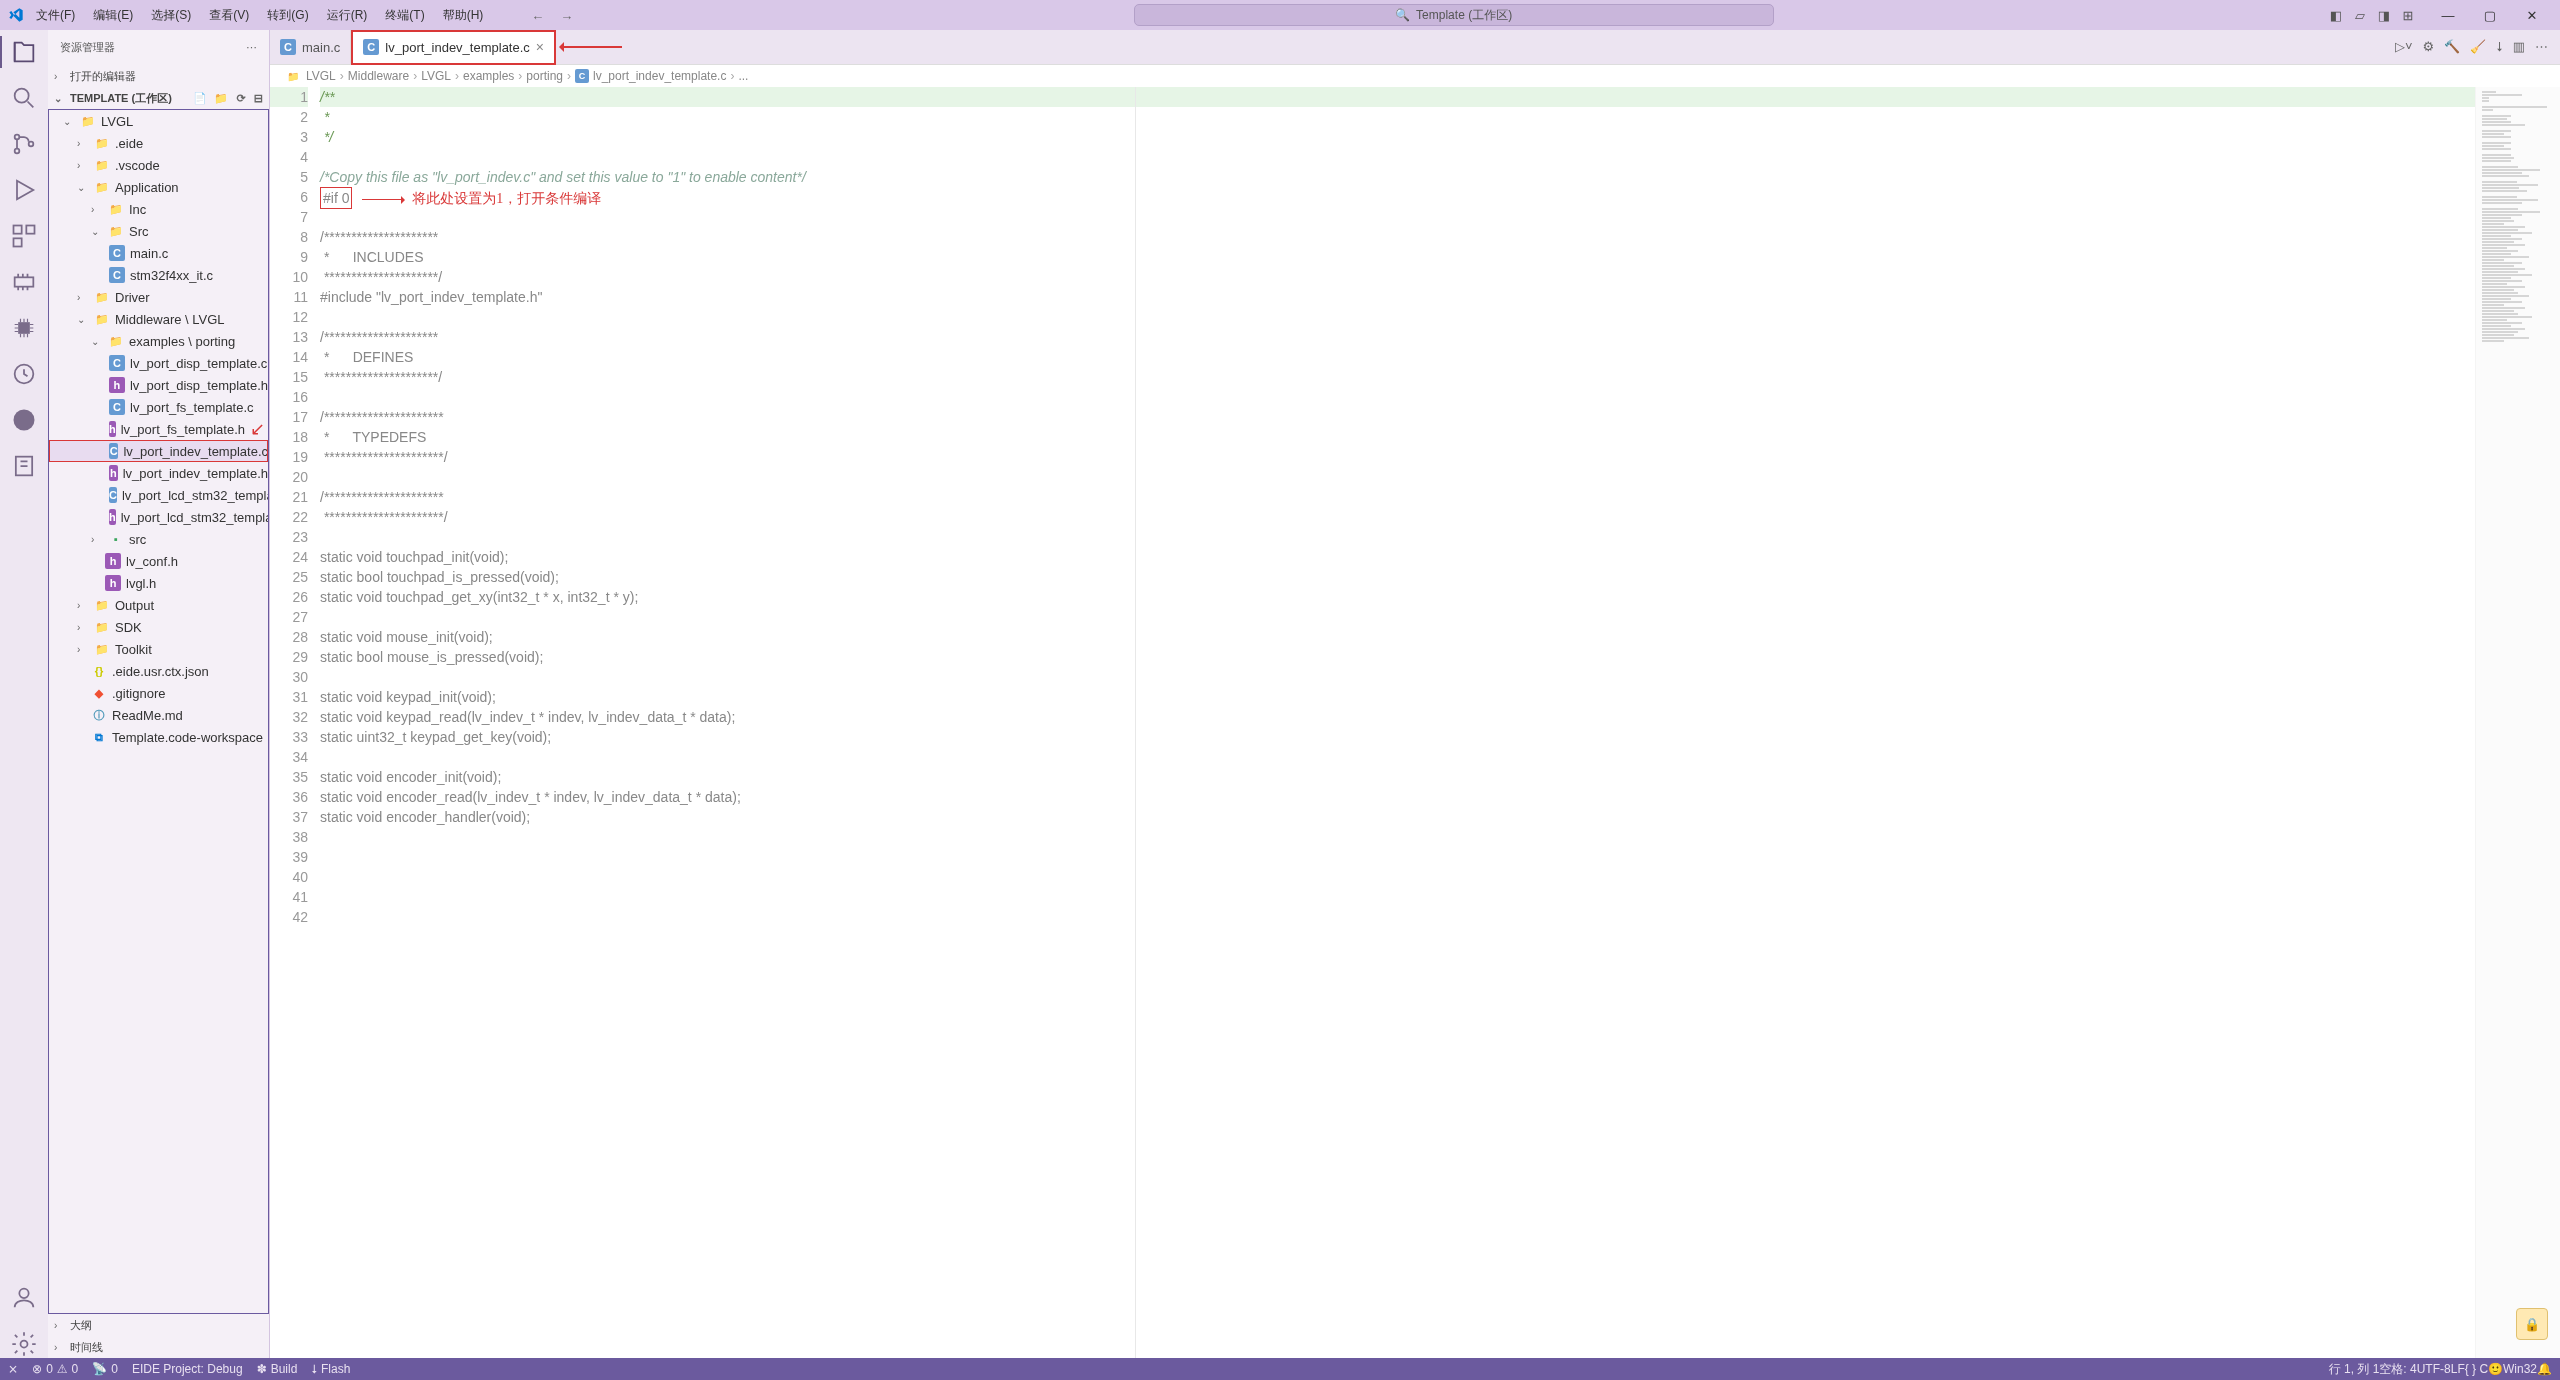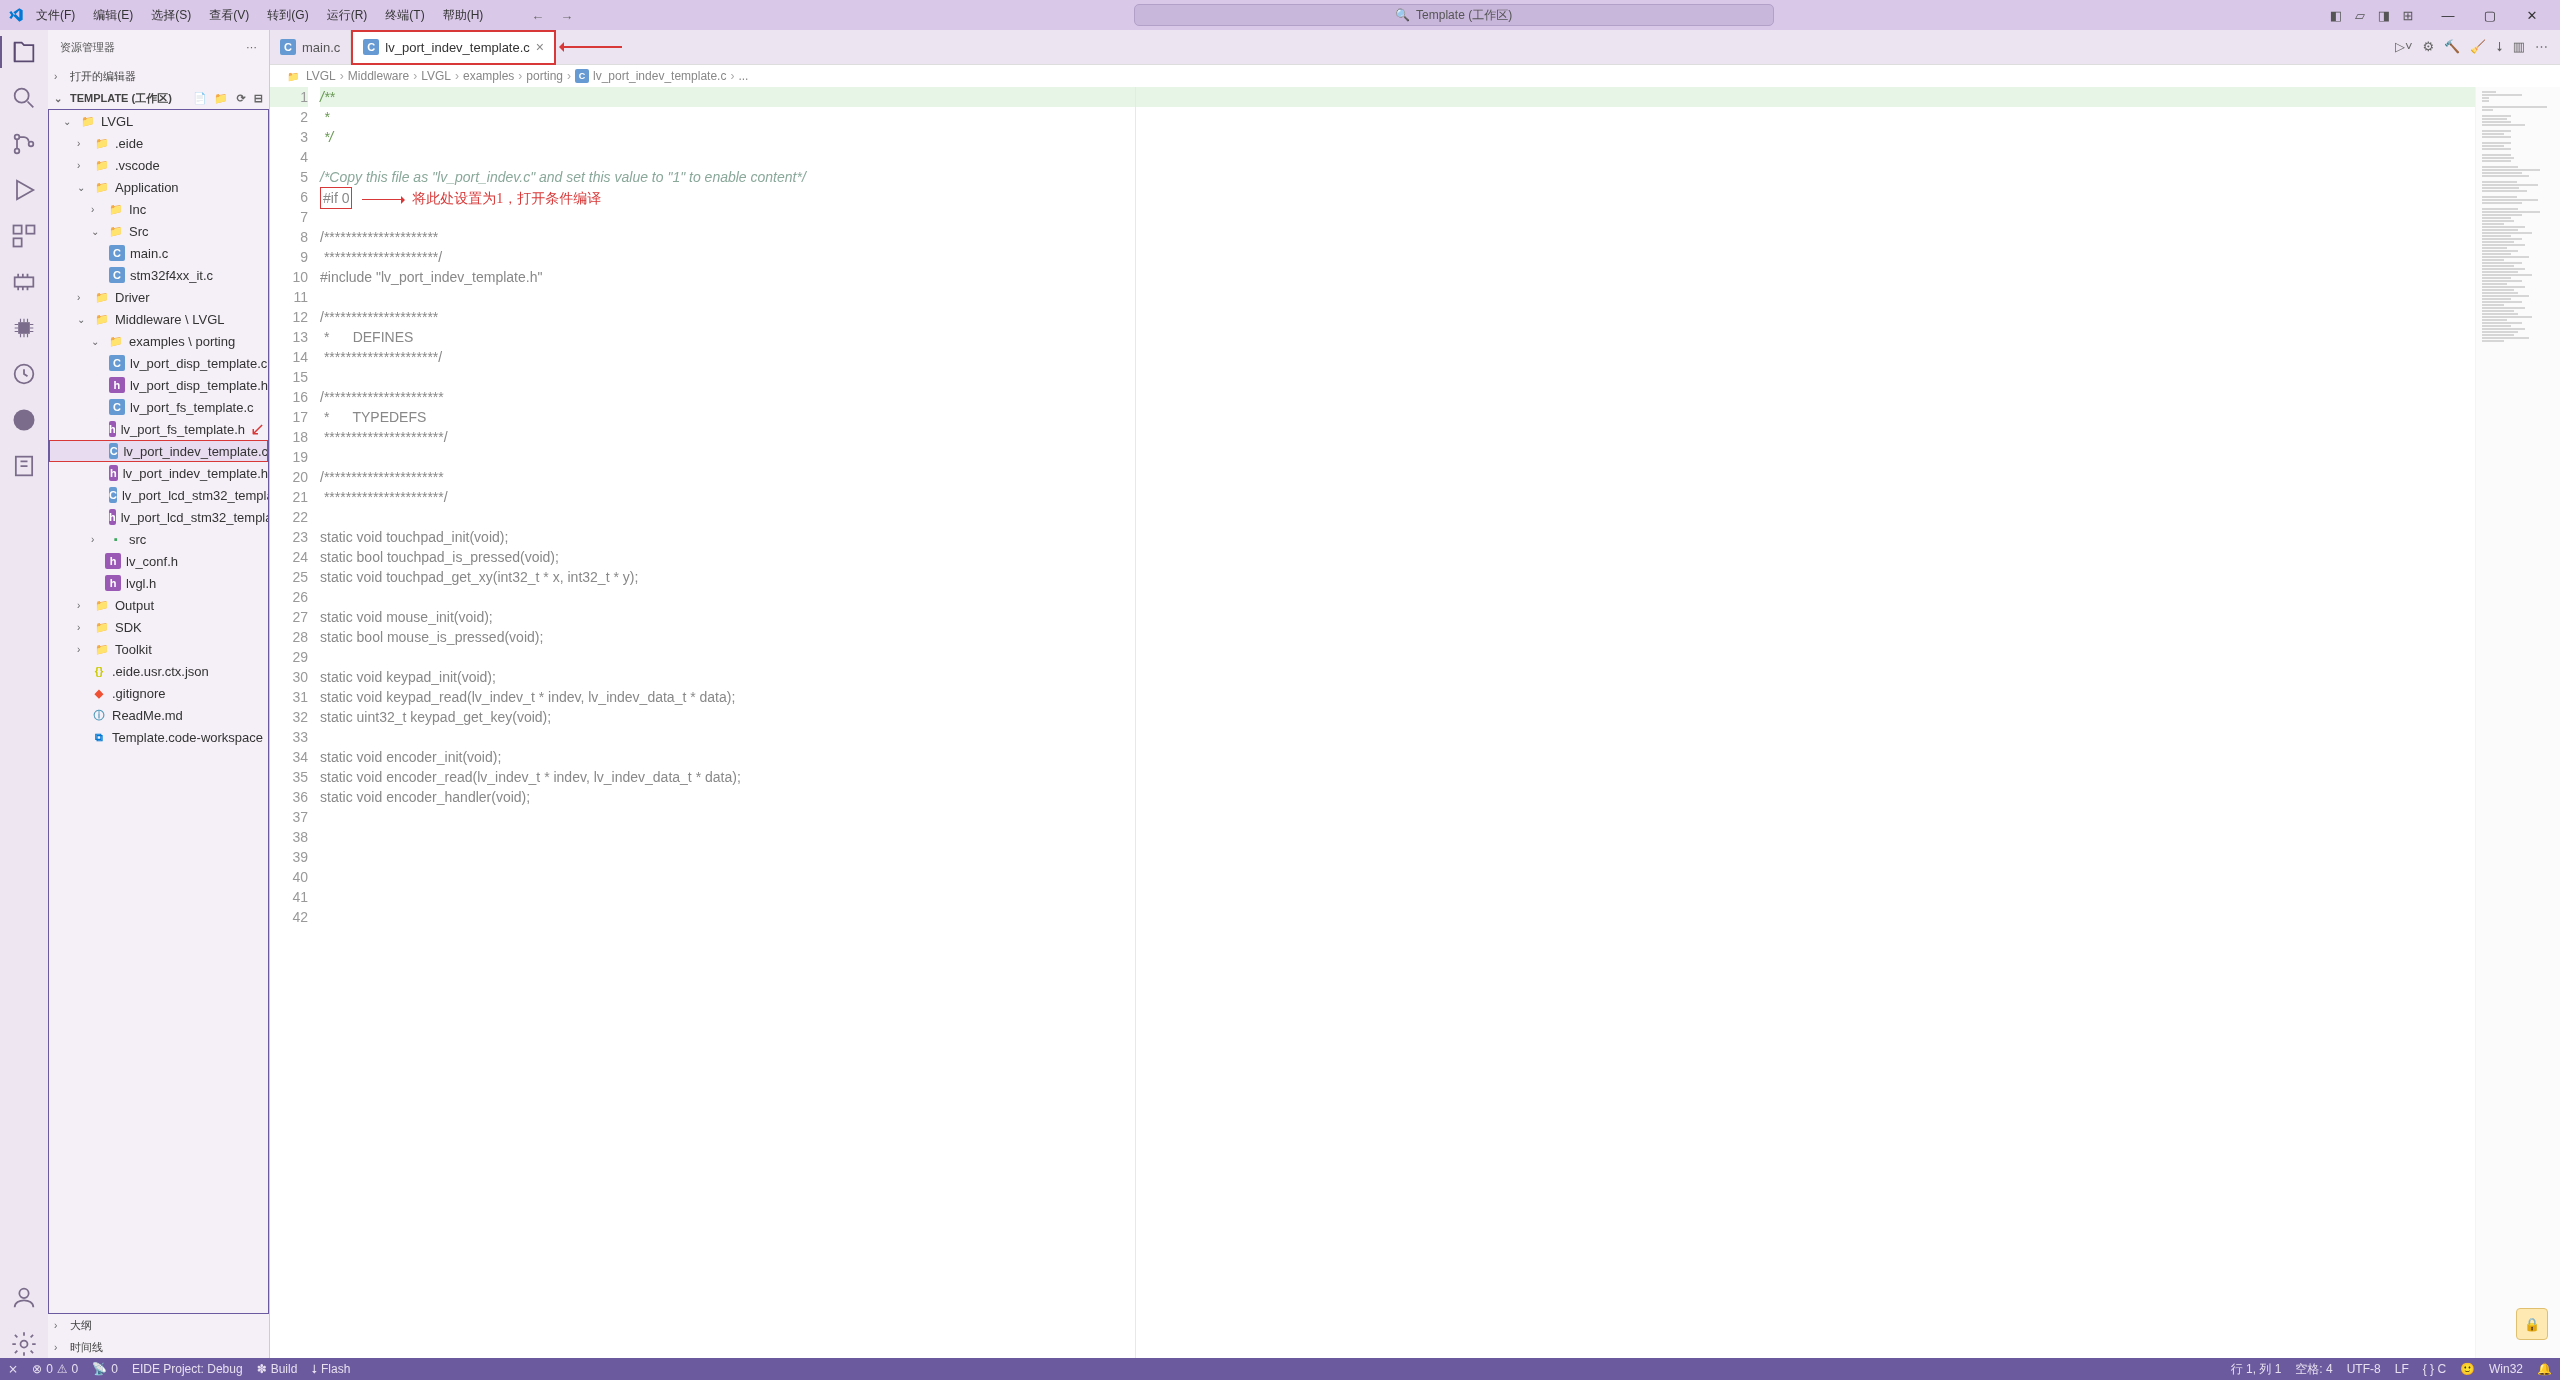--- a/index.html
+++ b/index.html
@@ -78,21 +78,21 @@
 .ruler { position: absolute; top: 0; bottom: 0; width: 1px; background: #e8e8e8; }
 
 .minimap { width: 85px; background: #fafafa; border-left: 1px solid #eee; opacity: 0.6; display: flex; flex-direction: column; padding: 4px 6px; gap: 1px; }
 .mm-line { height: 2px; background: #bbb; }
 
 .floating-btn { position: absolute; bottom: 40px; right: 12px; width: 32px; height: 32px; background: #ffe9b3; border: 1px solid #e0c070; border-radius: 4px; display: flex; align-items: center; justify-content: center; cursor: pointer; }
 
 .statusbar { height: 22px; background: #6b5a9e; color: #e8e0f0; display: flex; align-items: center; font-size: 12px; padding: 0 8px; gap: 14px; }
 .status-item { display: inline-flex; align-items: center; gap: 4px; cursor: pointer; }
 .status-spacer { flex: 1; }
-.status-right { display: flex; gap: 14px; }
+.status-right { display: flex; }
 
 svg { width: 100%; height: 100%; }
 </style>
 </head>
 <body>
 
 <div class="titlebar">
   <span class="logo">
     <svg viewBox="0 0 24 24">
         <path fill="#0078d4" d="M17 2l5 3v14l-5 3-9-9 3-3 6 6V5l-6 6-3-3z"></path>
@@ -462,20 +462,21 @@
       <div class="code-content">
         <div class="ruler" style="left:815px"></div>
         <div class="code-line hl-add"><span class="doccomment">/**</span></div>
         <div class="code-line"><span class="doccomment"> *</span></div>
         <div class="code-line"><span class="doccomment"> */</span></div>
         <div class="code-line"></div>
         <div class="code-line"><span class="comment">/*Copy this file as "lv_port_indev.c" and set this value to "1" to enable content*/</span></div>
         <div class="code-line"><span class="boxed-code"><span class="preproc">#if 0</span></span> <span class="red-arrow-inline"></span> <span class="red-annot">将此处设置为1，打开条件编译</span></div>
         <div class="code-line"></div>
         <div class="code-line"><span class="preproc">/*********************</span></div>
+        <div class="code-line"><span class="preproc"> *      INCLUDES</span></div>
         <div class="code-line"><span class="preproc"> *********************/</span></div>
         <div class="code-line"><span class="preproc">#include "lv_port_indev_template.h"</span></div>
         <div class="code-line"></div>
         <div class="code-line"><span class="preproc">/*********************</span></div>
         <div class="code-line"><span class="preproc"> *      DEFINES</span></div>
         <div class="code-line"><span class="preproc"> *********************/</span></div>
         <div class="code-line"></div>
         <div class="code-line"><span class="preproc">/**********************</span></div>
         <div class="code-line"><span class="preproc"> *      TYPEDEFS</span></div>
         <div class="code-line"><span class="preproc"> **********************/</span></div>

